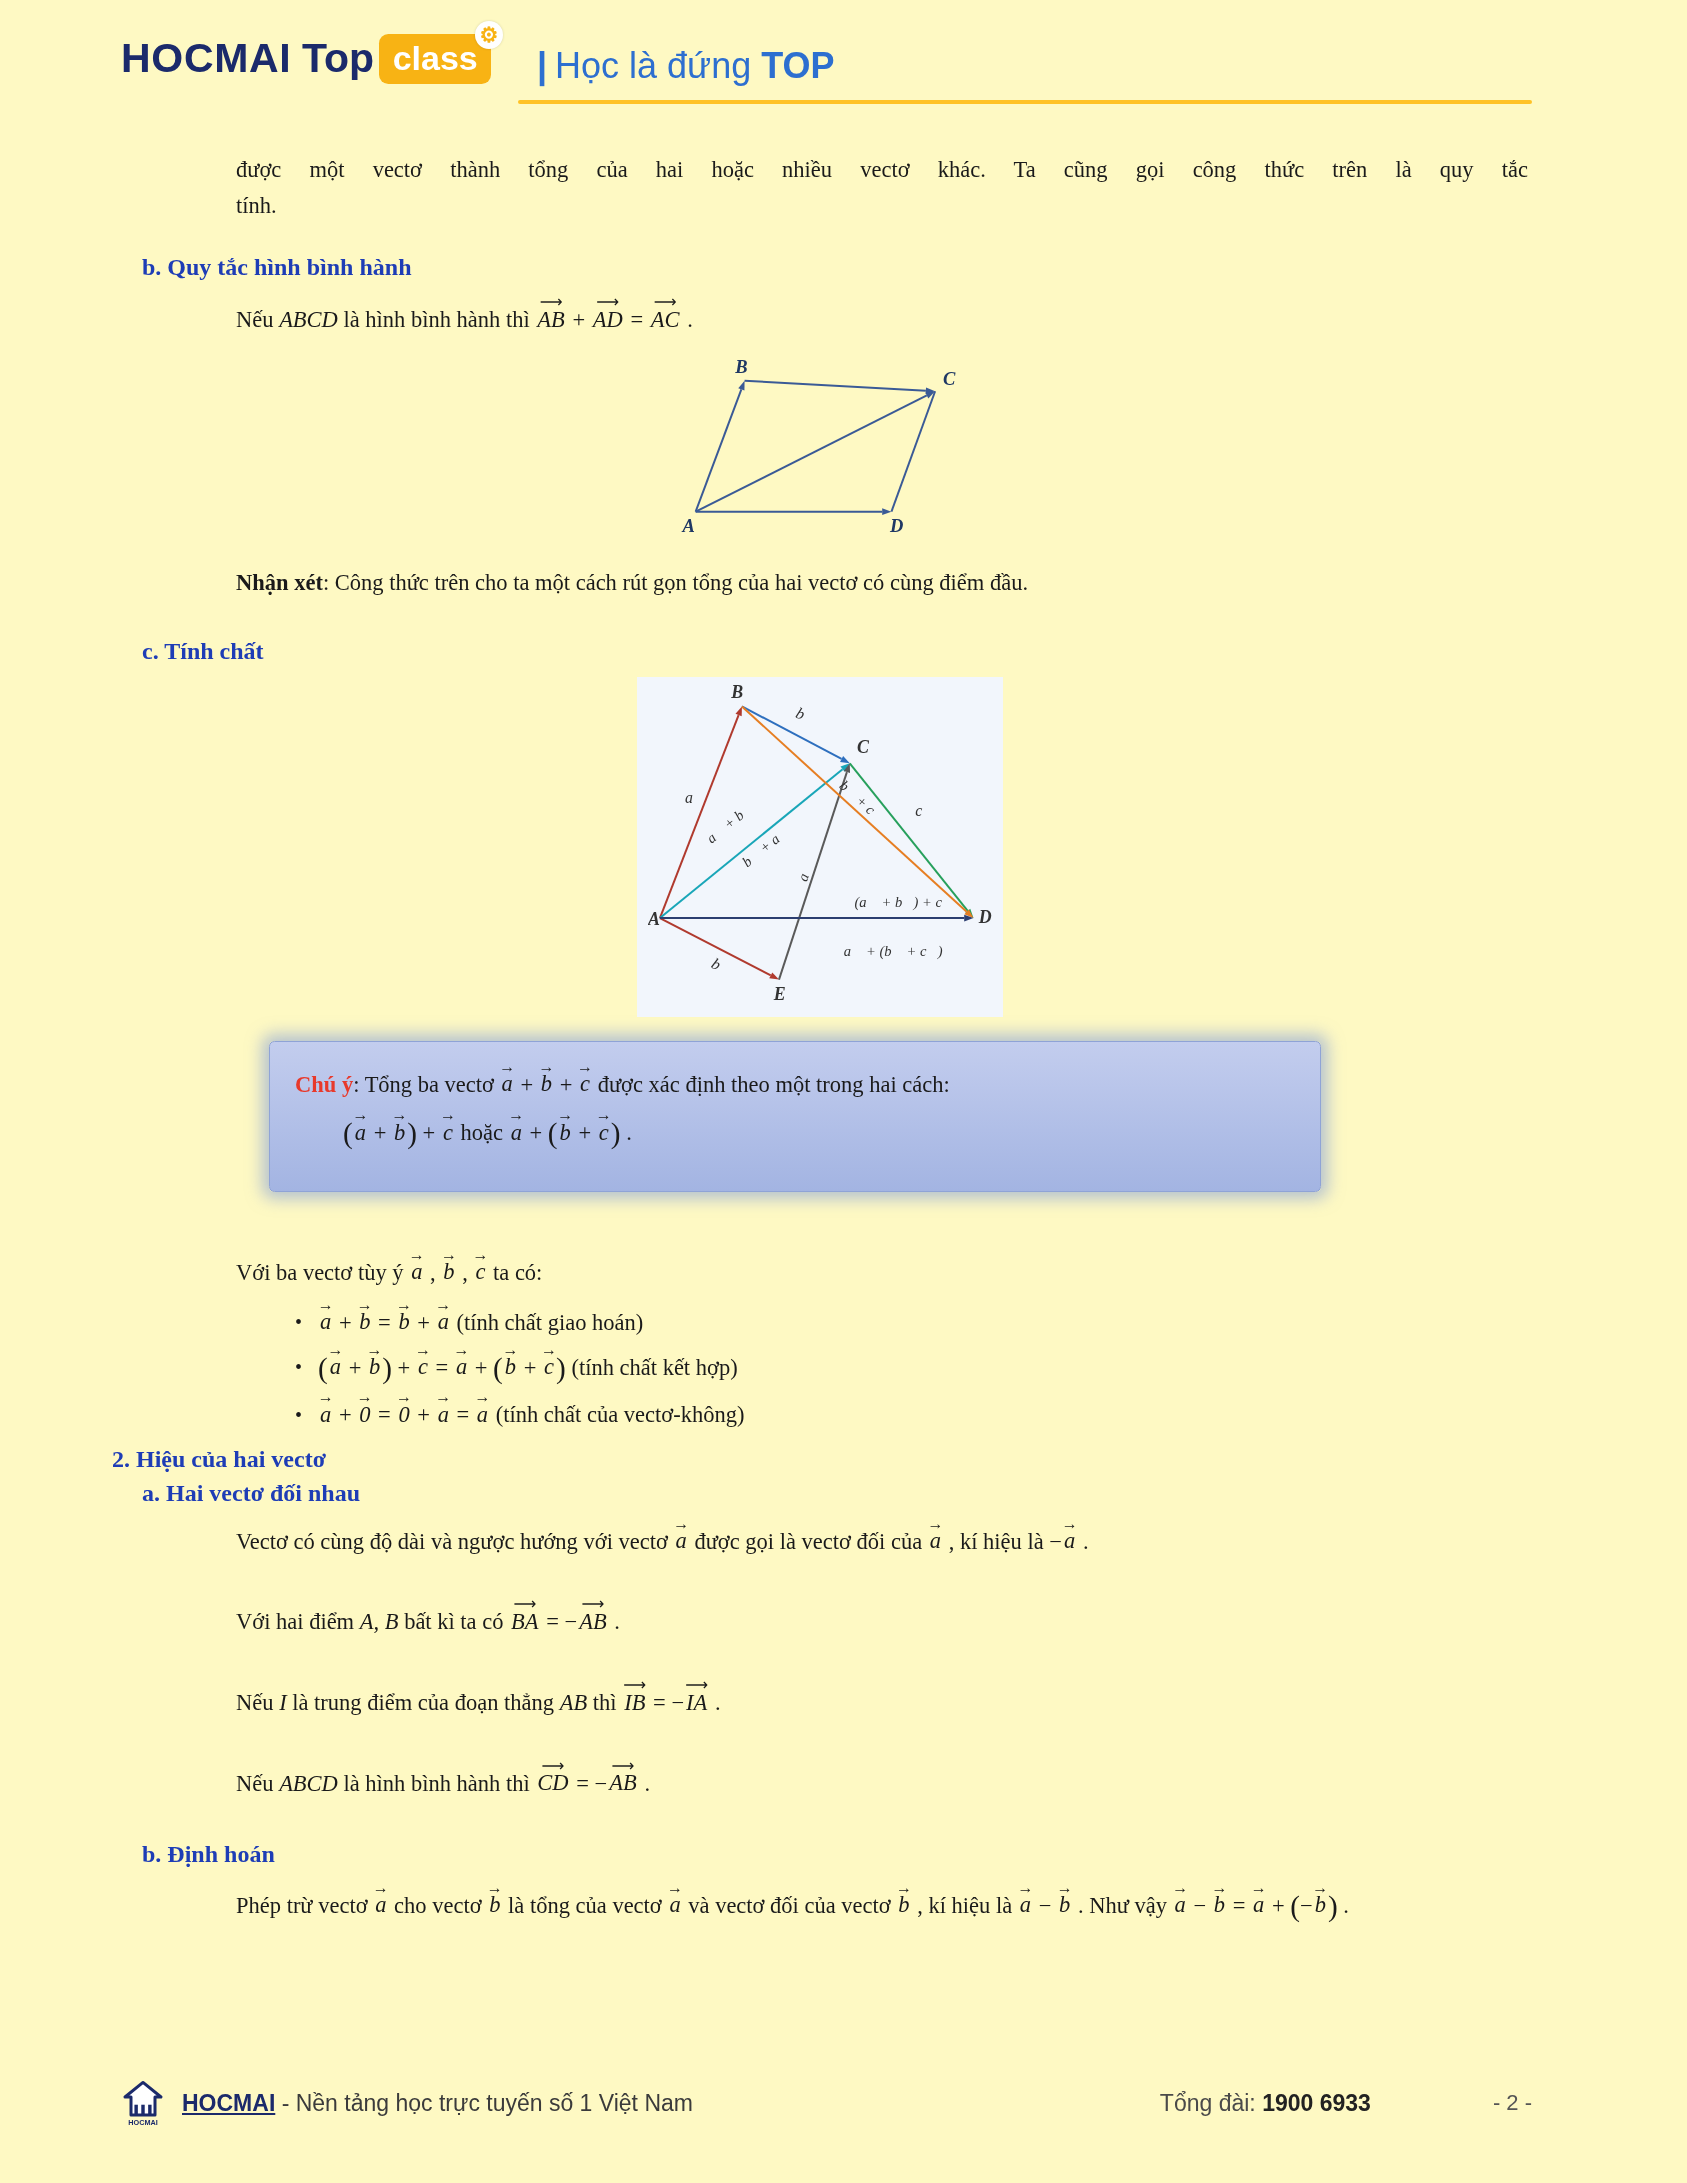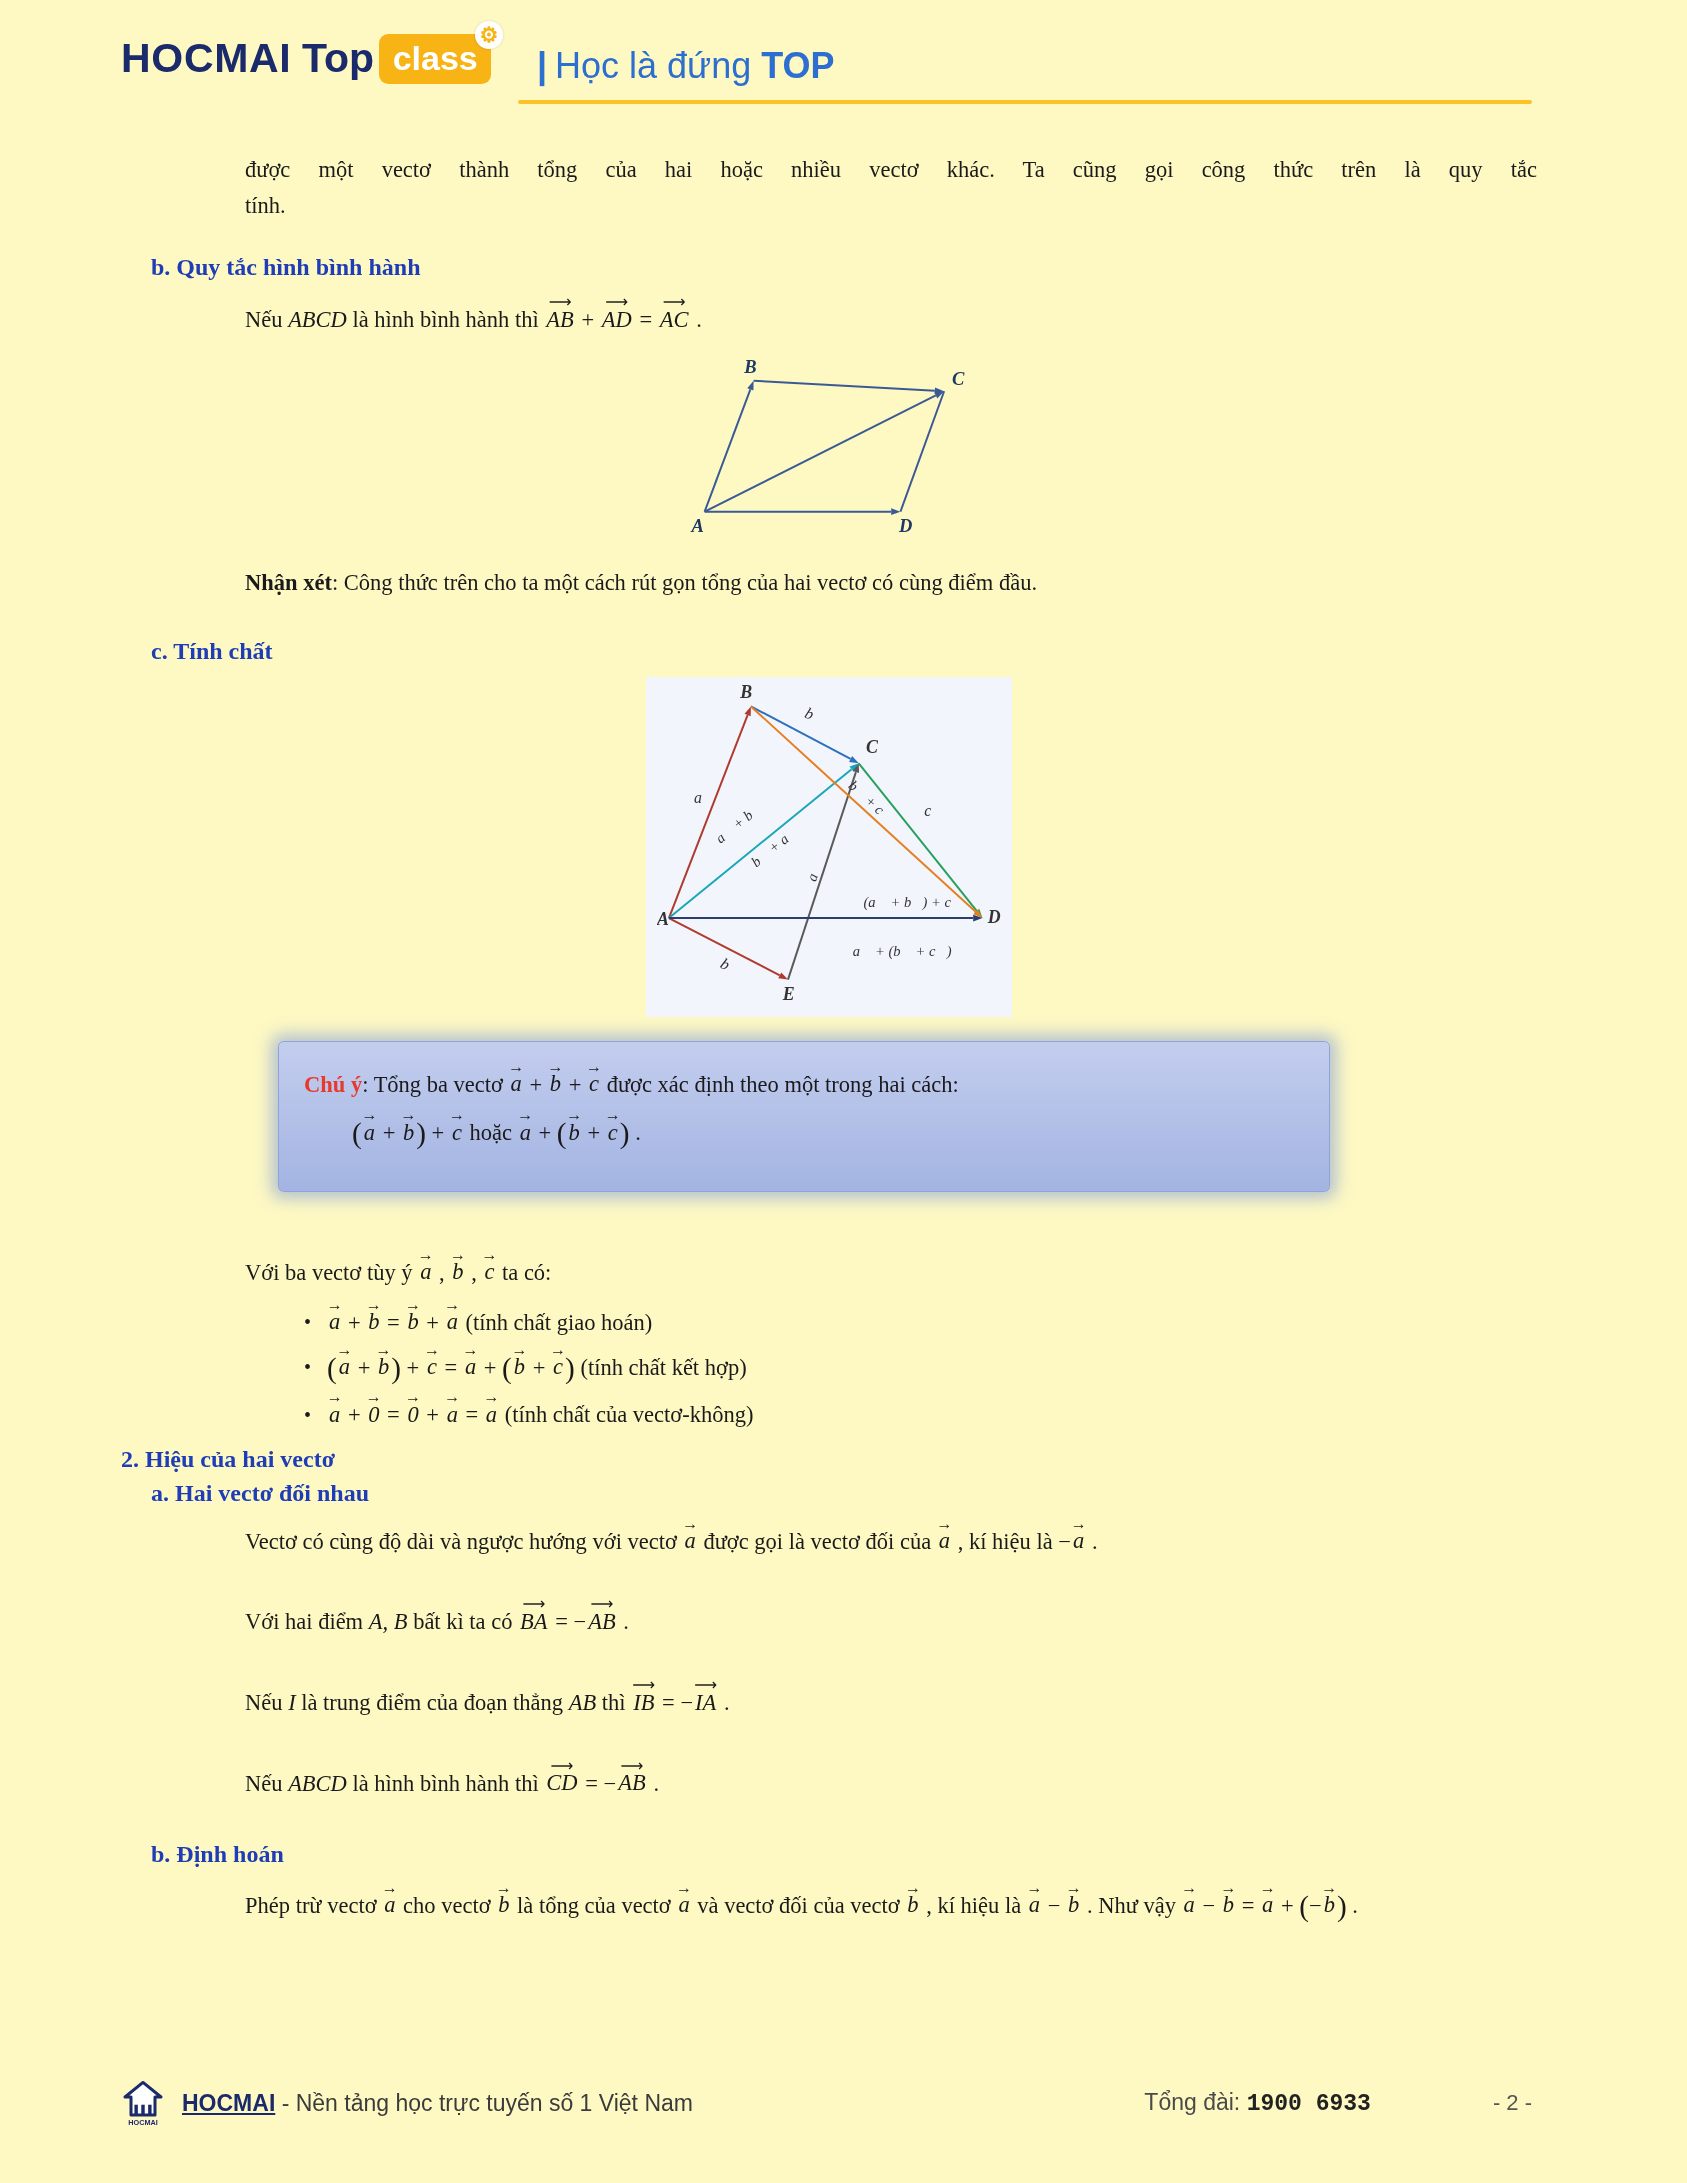--- a/index.html
+++ b/index.html
@@ -27,21 +27,21 @@
     background:#fff; border-radius:50%; color:var(--badge-yellow);
     font-size:21px; line-height:28px; text-align:center;
     box-shadow:0 0 2.6px rgba(0,0,0,.15);
   }
   .tagline { font-family:"Liberation Sans",sans-serif; font-size:36px; color:var(--tagline-blue); margin-left:46px; padding-top:10.6px; }
   .tagline .bar { font-weight:bold; margin-right:8px; }
   .tagline .top { font-weight:bold; }
   .yellow-line { height:4.6px; background:var(--line-yellow); margin-top:13.2px; margin-left:397px; border-radius:2px; }
 
   
-  .content { position:absolute; top:152px; left:121px; width:1416px; }
+  .content { position:absolute; top:152px; left:112px; width:1416px; }
   .indent { margin-left:124px; }
   .sub { margin-left:30px; }
   .heading { font-weight:bold; color:var(--heading-blue); font-size:24px; font-family:"Liberation Serif",serif; }
   .line { line-height:1.6; }
   .justify-full { text-align:justify; text-align-last:justify; }
   .text-justify { text-align:justify; }
 
   
   .vec { position:relative; display:inline-block; font-style:italic; padding:10.6px 2px 0; line-height:1.1; font-family:"Liberation Serif",serif; }
   .vec::after { content:"\2192"; position:absolute; top:-4px; left:50%; transform:translateX(-50%); font-size:16px; font-style:normal; }
@@ -71,21 +71,21 @@
 
   
   .footer {
     position:absolute; left:121px; right:155px; bottom:56px;
     display:flex; align-items:center;
     font-family:"Liberation Sans",sans-serif; font-size:23px; color:#3b3b3b;
   }
   .house { width:44px; height:48px; margin-right:17px; flex:0 0 auto; }
   .footer-brand { font-weight:bold; color:var(--brand-navy); text-decoration:underline; }
   .hotline { margin-left:auto; color:#4a4a4a; }
-  .hotline b { color:#222;font-family:Liberation Mono, monospace; }
+  .hotline b { color:#222; }
   .page-num { margin-left:122px; color:#555; font-size:22px; }
 </style>
 </head>
 <body>
 
 <div class="page">
 
   <header class="header">
     <div class="header-row">
       <div class="logo">

